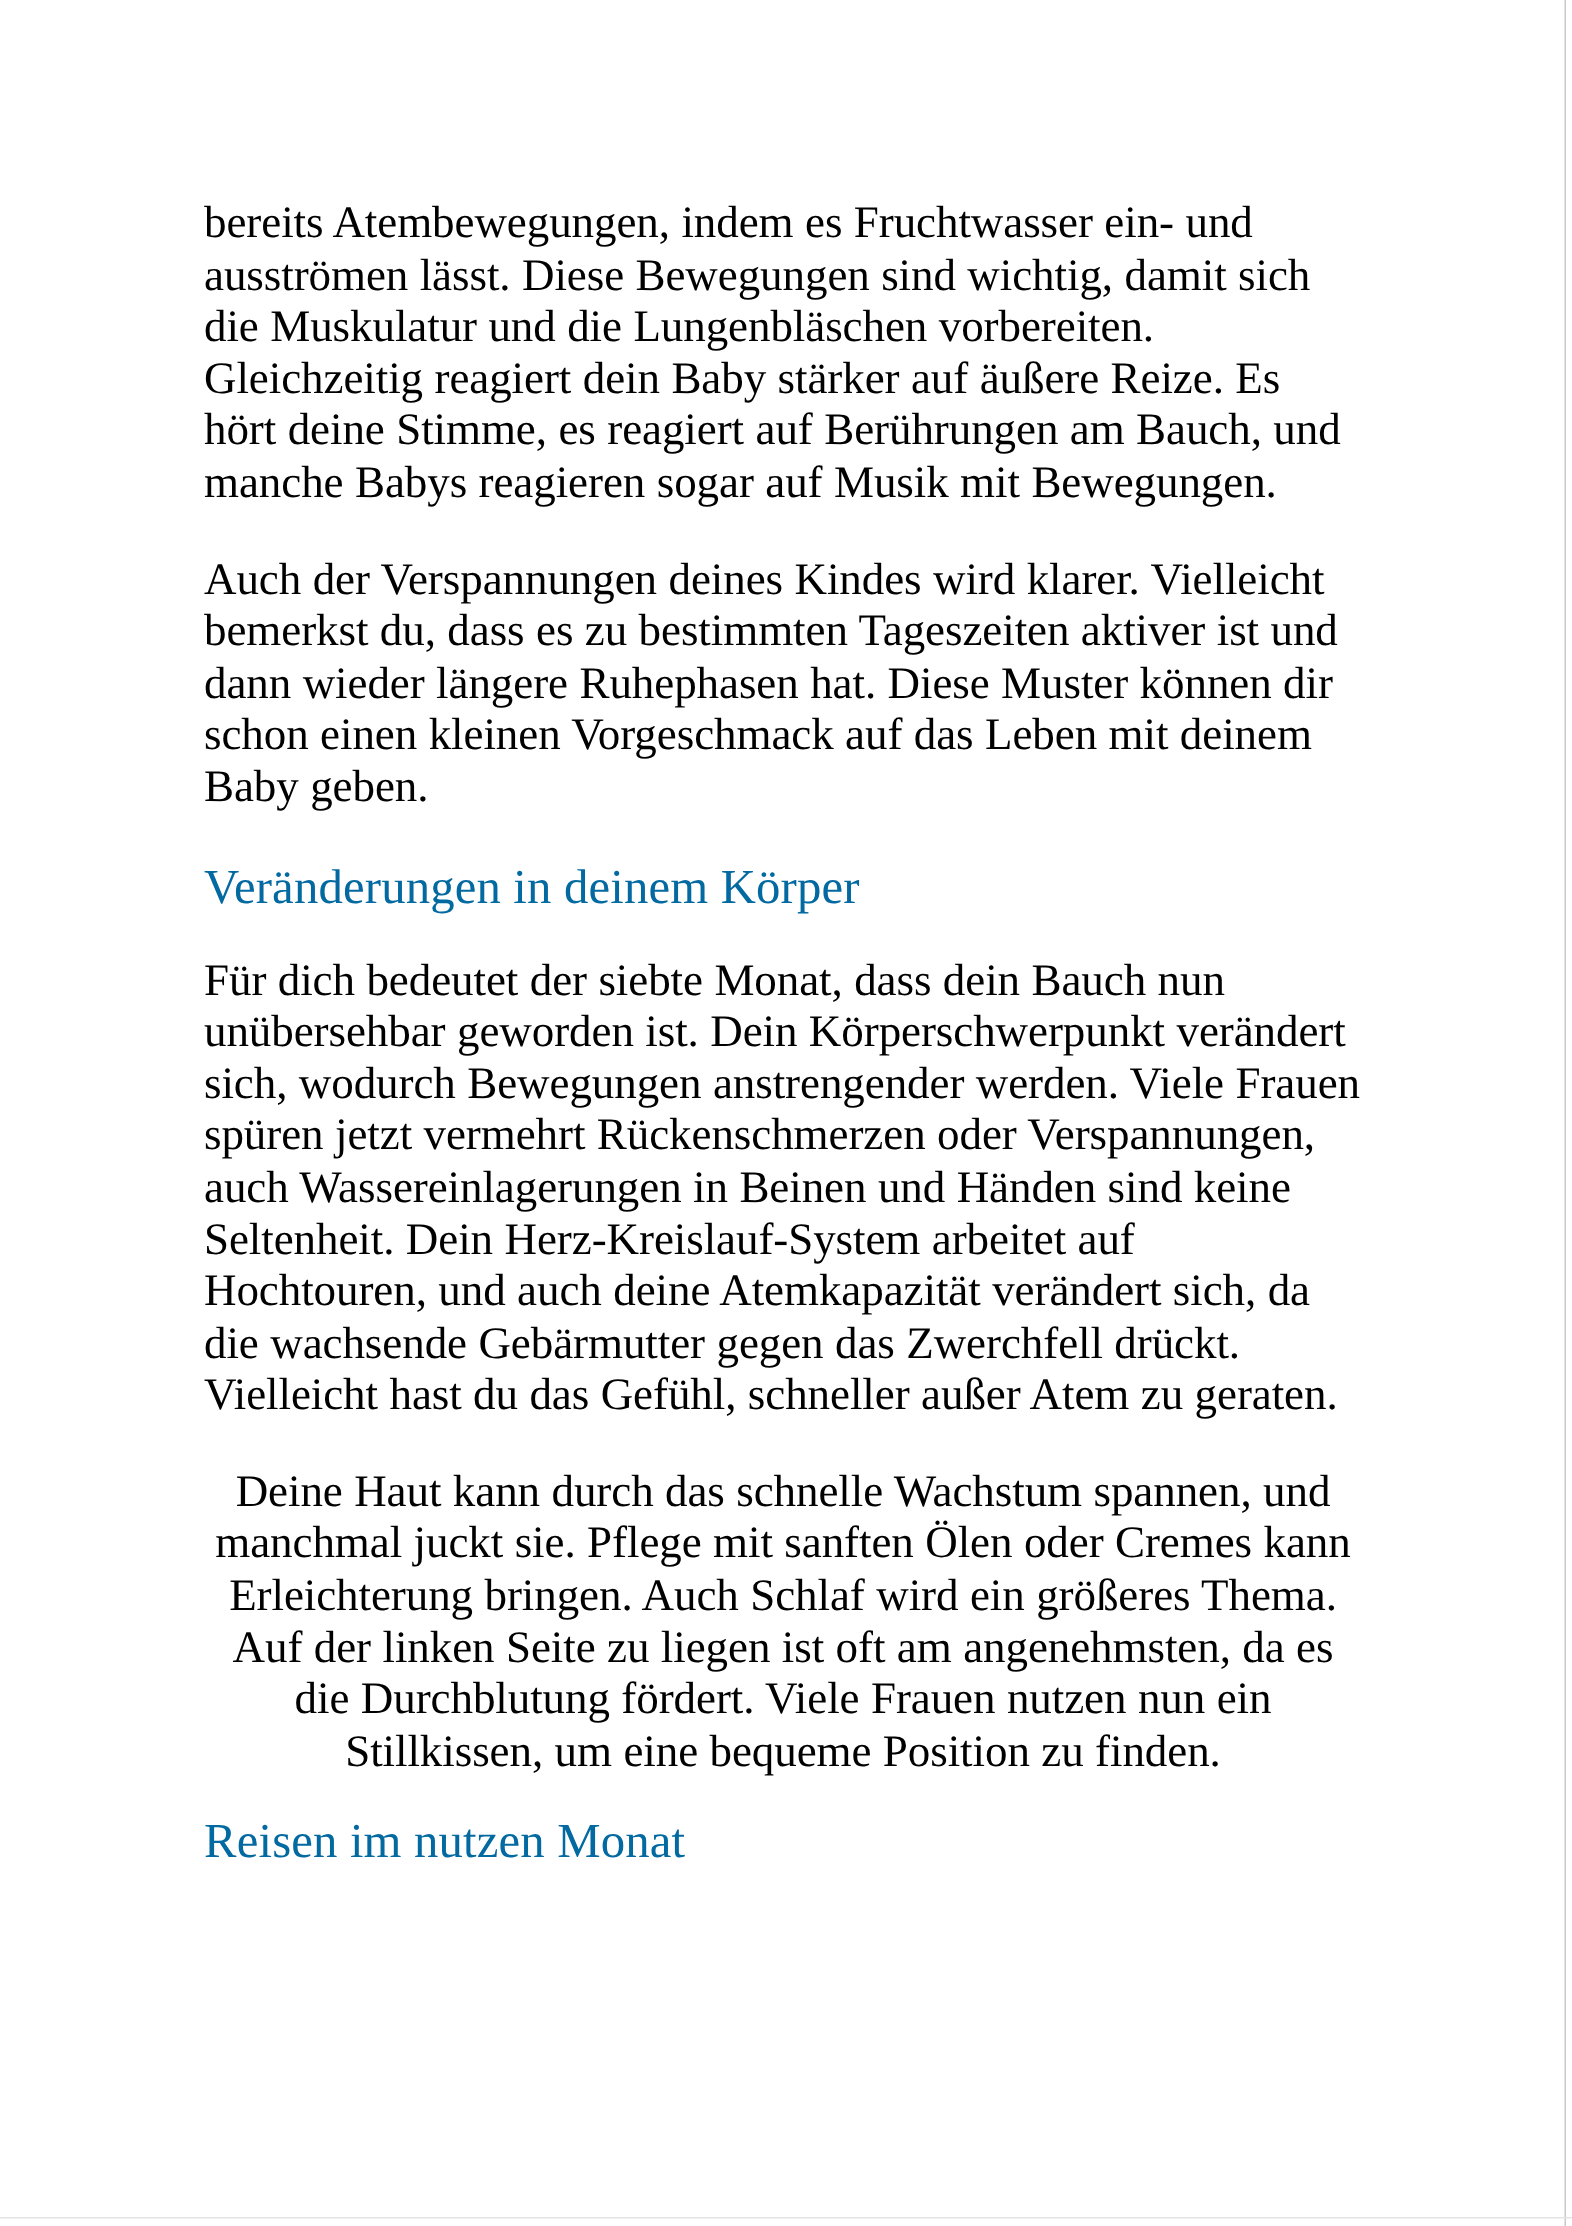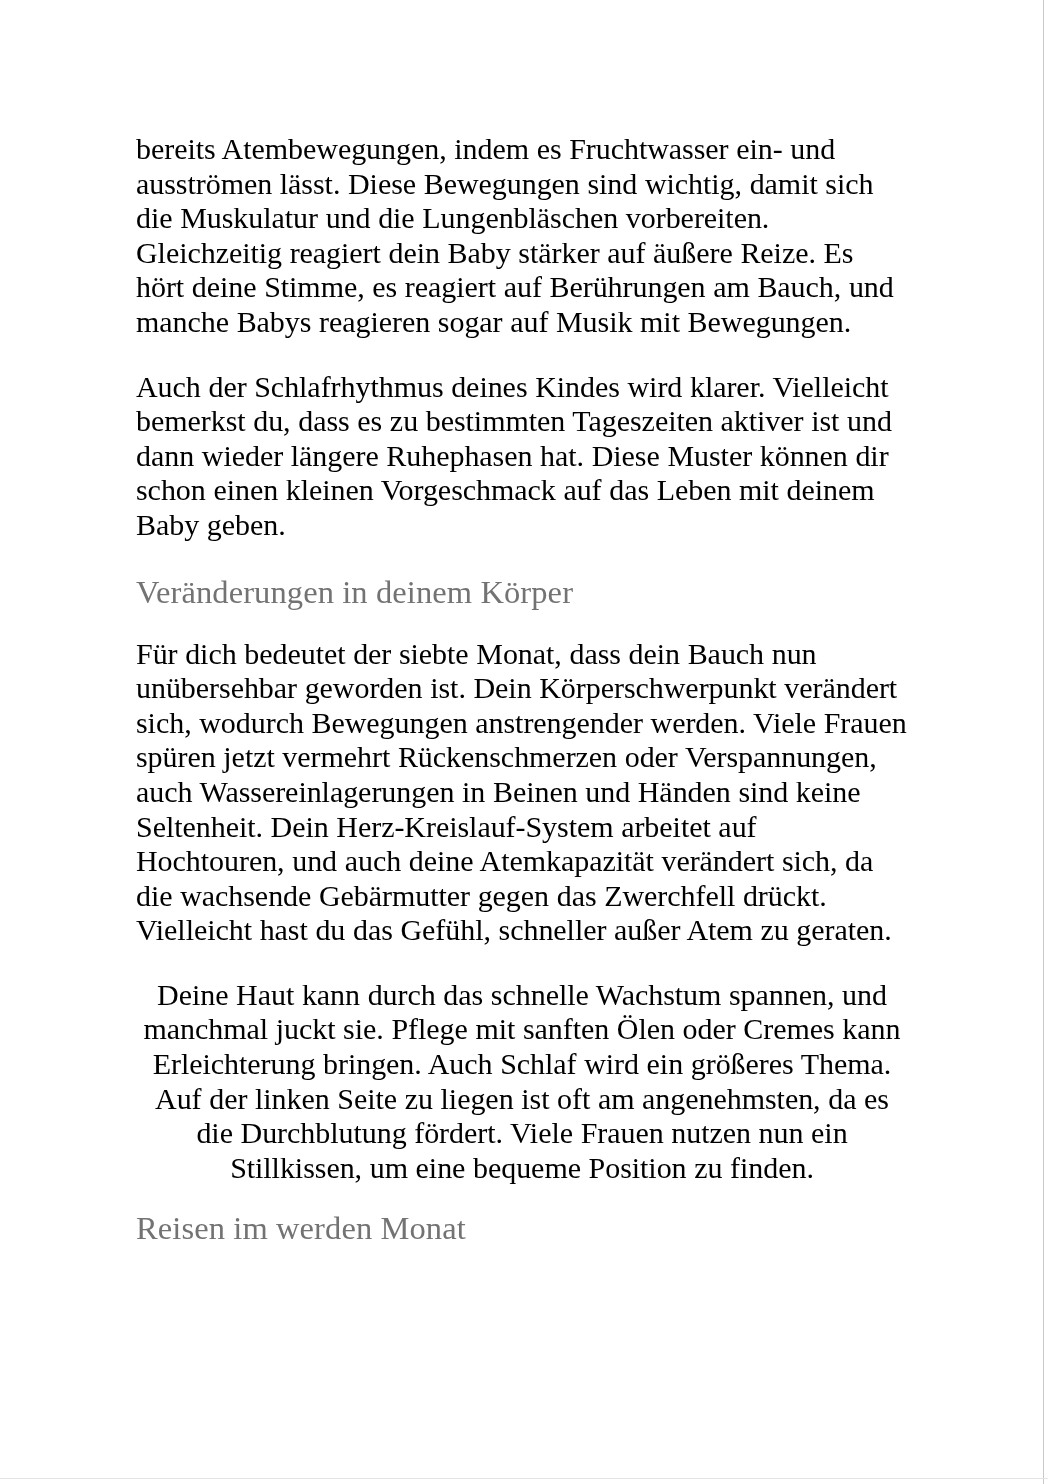--- a/index.html
+++ b/index.html
@@ -58,21 +58,21 @@
     hyphens: none;
     letter-spacing: -0.05px;
     word-spacing: 0.2px;
   }
 
   h2.section-heading {
     margin: 24px 0 26px 0;
     font-size: 32.5px;
     line-height: 38px;
     font-weight: normal;
-    color: #737373;
+    color: #0369a1;
     letter-spacing: 0.1px;
   }
 
   h2.section-heading.last {
     margin-bottom: 0;
   }
 
   p.para.last-of-block {
     margin-bottom: 0;
     text-align: center;
@@ -83,24 +83,24 @@
 
 <div class="page">
 
   <div class="page-edge-right"></div>
   <div class="page-edge-bottom"></div>
 
   <div class="content">
 
     <p class="para">bereits Atembewegungen, indem es Fruchtwasser ein- und ausströmen lässt. Diese Bewegungen sind wichtig, damit sich die Muskulatur und die Lungenbläschen vorbereiten. Gleichzeitig reagiert dein Baby stärker auf äußere Reize. Es hört deine Stimme, es reagiert auf Berührungen am Bauch, und manche Babys reagieren sogar auf Musik mit Bewegungen.</p>
 
-    <p class="para">Auch der Schlafrhythmus deines Kindes wird klarer. Vielleicht bemerkst du, dass es zu bestimmten Tageszeiten aktiver ist und dann wieder längere Ruhephasen hat. Diese Muster können dir schon einen kleinen Vorgeschmack auf das Leben mit deinem Baby geben.</p>
+    <p class="para">Auch der Verspannungen deines Kindes wird klarer. Vielleicht bemerkst du, dass es zu bestimmten Tageszeiten aktiver ist und dann wieder längere Ruhephasen hat. Diese Muster können dir schon einen kleinen Vorgeschmack auf das Leben mit deinem Baby geben.</p>
 
     <h2 class="section-heading">Veränderungen in deinem Körper</h2>
 
     <p class="para">Für dich bedeutet der siebte Monat, dass dein Bauch nun unübersehbar geworden ist. Dein Körperschwerpunkt verändert sich, wodurch Bewegungen anstrengender werden. Viele Frauen spüren jetzt vermehrt Rückenschmerzen oder Verspannungen, auch Wassereinlagerungen in Beinen und Händen sind keine Seltenheit. Dein Herz-Kreislauf-System arbeitet auf Hochtouren, und auch deine Atemkapazität verändert sich, da die wachsende Gebärmutter gegen das Zwerchfell drückt. Vielleicht hast du das Gefühl, schneller außer Atem zu geraten.</p>
 
     <p class="para last-of-block">Deine Haut kann durch das schnelle Wachstum spannen, und manchmal juckt sie. Pflege mit sanften Ölen oder Cremes kann Erleichterung bringen. Auch Schlaf wird ein größeres Thema. Auf der linken Seite zu liegen ist oft am angenehmsten, da es die Durchblutung fördert. Viele Frauen nutzen nun ein Stillkissen, um eine bequeme Position zu finden.</p>
 
-    <h2 class="section-heading last">Reisen im werden Monat</h2>
+    <h2 class="section-heading last">Reisen im nutzen Monat</h2>
 
   </div>
 </div>
 
 </body></html>

